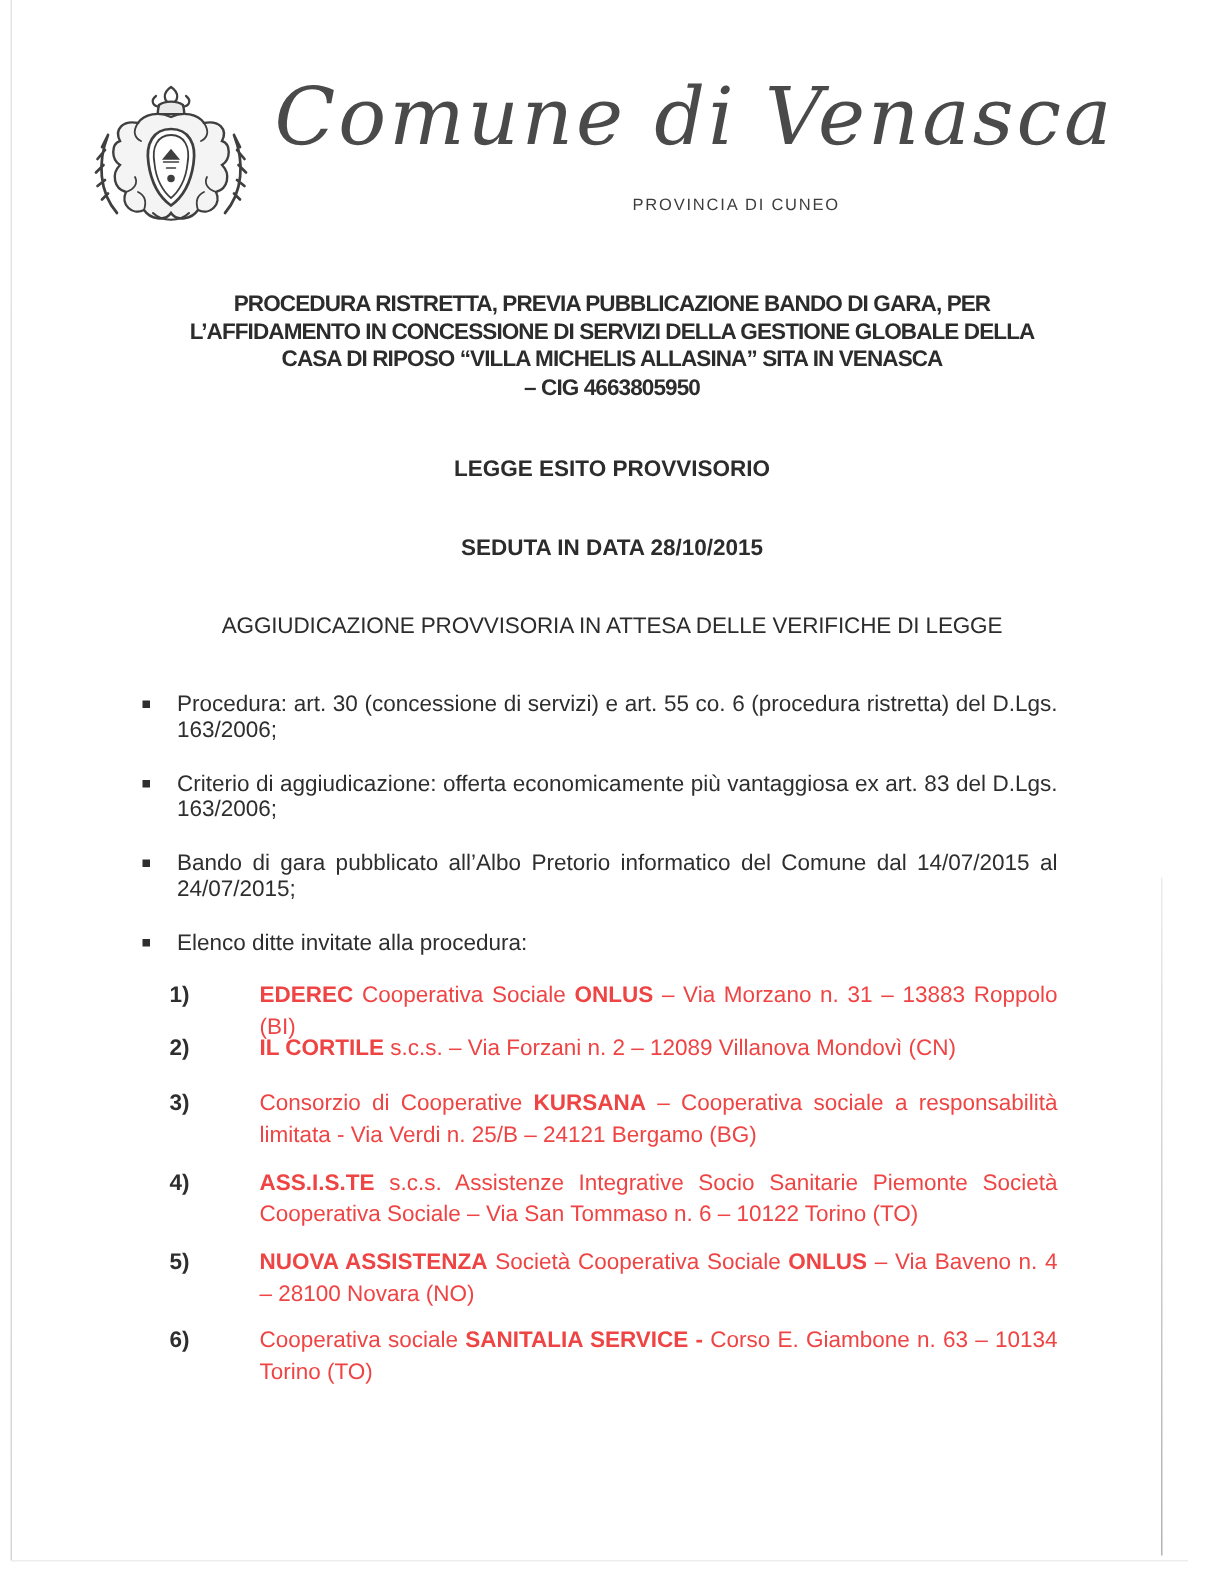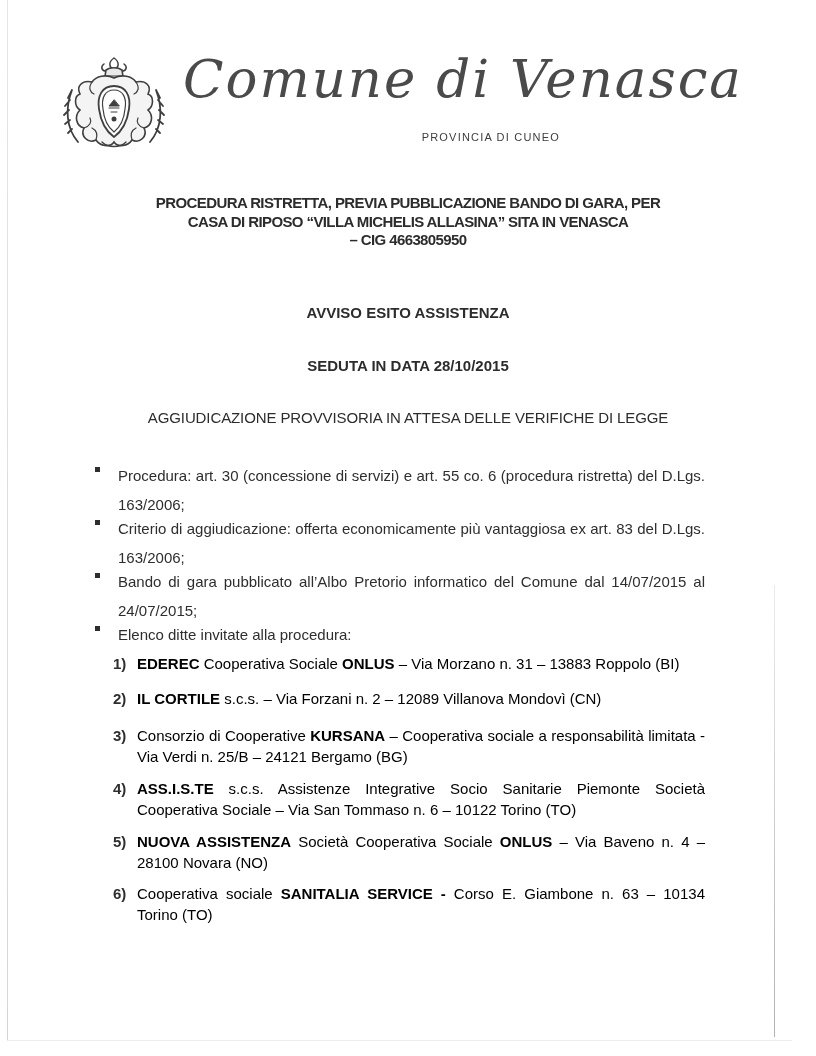--- a/index.html
+++ b/index.html
@@ -81,21 +81,21 @@
   }
   .bullet .marker {
     flex: 0 0 auto;
     width: 5px; height: 5px;
     margin: 6px 18px 0 0;
     background: #2e2e2e;
   }
   .bullet .btext {
     flex: 1 1 auto;
     font-size: 15px;
-    line-height: 29px;
+    line-height: 17px;
     text-align: justify;
     text-align-last: left;
     color: #2e2e2e;
   }
   .b1 { top: 461px; }
   .b2 { top: 514px; }
   .b3 { top: 567px; }
   .b4 { top: 620px; }
 
   
@@ -109,21 +109,22 @@
     line-height: 21px;
     font-weight: bold;
     color: #2e2e2e;
   }
   .company .ctext {
     flex: 1 1 auto;
     font-size: 15px;
     line-height: 21px;
     text-align: justify;
     text-align-last: left;
-    color: #000000;
+    color: #ef4444;
+    margin-left: 36px;
   }
   .c1 { top: 653px; }
   .c2 { top: 688px; }
   .c3 { top: 725px; }
   .c4 { top: 778px; }
   .c5 { top: 831px; }
   .c6 { top: 883px; }
 
   .ctext span.b, .btext span.b { font-weight: bold; }
 </style>
@@ -158,25 +159,26 @@
 
       <path d="M40,86 C46,92 58,92 64,86" stroke-width="1.4"></path>
     </svg>
   </div>
 
   <div class="brand">Comune di Venasca</div>
   <div class="province">PROVINCIA DI CUNEO</div>
 
   <div class="doc-title">
     <div>PROCEDURA RISTRETTA, PREVIA PUBBLICAZIONE BANDO DI GARA, PER</div>
+    <div>L’AFFIDAMENTO IN CONCESSIONE DI SERVIZI DELLA GESTIONE GLOBALE DELLA</div>
     <div>CASA DI RIPOSO “VILLA MICHELIS ALLASINA” SITA IN VENASCA</div>
     <div>– CIG 4663805950</div>
   </div>
 
-  <div class="h-center h-notice">AVVISO ESITO ASSISTENZA</div>
+  <div class="h-center h-notice">LEGGE ESITO PROVVISORIO</div>
   <div class="h-center h-session">SEDUTA IN DATA 28/10/2015</div>
   <div class="h-center h-award">AGGIUDICAZIONE PROVVISORIA IN ATTESA DELLE VERIFICHE DI LEGGE</div>
 
   <div class="bullet b1">
     <span class="marker"></span>
     <div class="btext"><span>Procedura: art. 30 (concessione di servizi) e art. 55 co. 6 (procedura ristretta) del D.Lgs. 163/2006;</span></div>
   </div>
   <div class="bullet b2">
     <span class="marker"></span>
     <div class="btext"><span>Criterio di aggiudicazione: offerta economicamente più vantaggiosa ex art. 83 del D.Lgs. 163/2006;</span></div>

